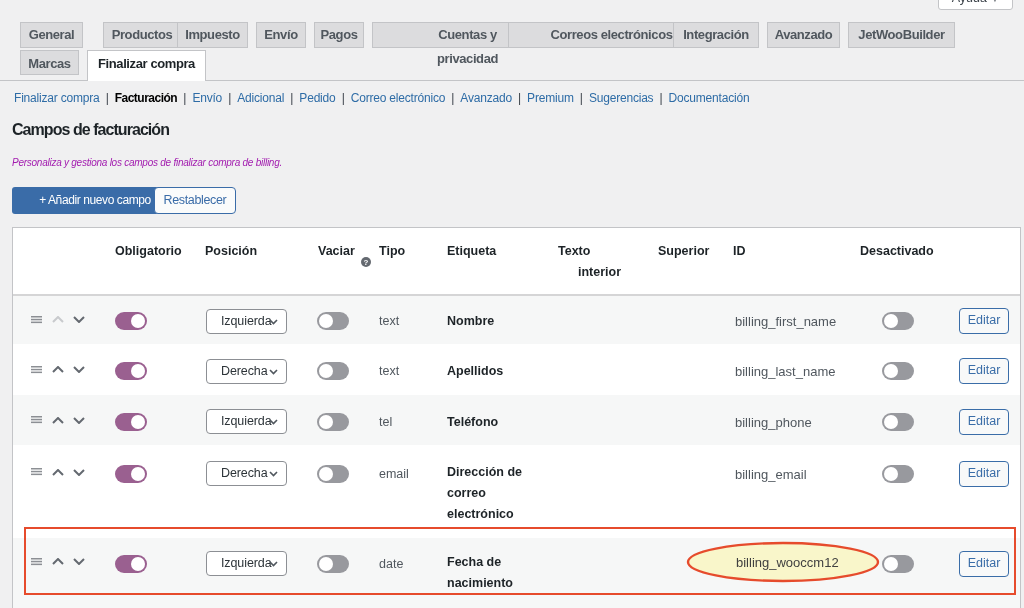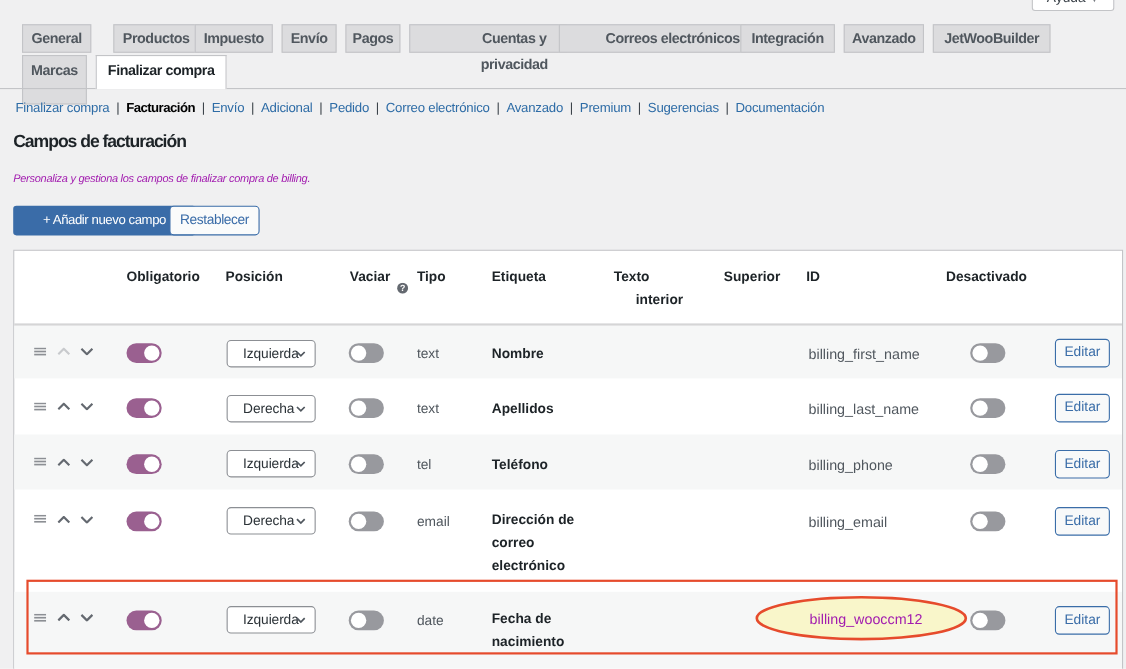--- a/index.html
+++ b/index.html
@@ -1,21 +1,21 @@
 <!DOCTYPE html>
 <html><head>
 <meta charset="utf-8">
 <style>
   * { margin:0; padding:0; box-sizing:border-box; }
   html,body { width:1024px; height:608px; }
   body { font-family:"Liberation Sans", sans-serif; background:#f0f0f1; position:relative; overflow:hidden; }
   .abs { position:absolute; }
   .tab { position:absolute; height:26px; background:#dcdcde; border:1px solid #c3c4c7; color:#50575e;
          font-size:13px; font-weight:bold; letter-spacing:-0.4px; text-align:center; line-height:24px; top:22px; }
-  .tab2 { top:50px; height:45px; line-height:25px; }
+  .tab2 { top:50px; height:25px; line-height:25px; }
   .tab-active { background:#fff; border-bottom:none; height:31px; line-height:26px; color:#1d2327; z-index:5; }
   .links { position:absolute; left:14px; top:91px; font-size:12px; letter-spacing:-0.2px; color:#50575e; white-space:nowrap; }
   .links a { color:#2e6ca6; }
   .links b { color:#000; letter-spacing:-0.5px; }
   .sep { color:#3c434a; padding:0 3px; }
   h1 { position:absolute; left:12px; top:120.5px; font-size:16px; letter-spacing:-0.95px; font-weight:bold; color:#1d2327; }
   .desc { position:absolute; left:12px; top:157px; font-size:10px; letter-spacing:-0.25px; color:#a21caf;font-style:italic; }
   .btn-primary { position:absolute; left:12px; top:187px; width:166px; height:27px; background:#3a6ca8;
                  color:#fff; font-size:12px; letter-spacing:-0.4px; border-radius:3px; text-align:center; line-height:27px; }
   .btn-secondary { position:absolute; left:154px; top:187px; width:82px; height:27px; background:#fafbfb;
@@ -210,14 +210,14 @@
   </div>
   <div class="cell-text" style="left:379px; top:556.5px;">date</div>
   <div class="cell-label" style="left:447px; top:552.0px; width:96px;">Fecha de nacimiento</div>
   <div class="toggle t-off" style="left:882px; top:554.5px;">
     <div class="knob"></div>
   </div>
   <div class="editar" style="top:550.5px;">Editar</div>
   <svg class="abs" style="left:685px; top:541px;" width="196" height="42">
     <ellipse cx="98" cy="21" rx="95" ry="19" fill="#f9f6ca" stroke="#e64b2c" stroke-width="2.4"></ellipse>
   </svg>
-  <div class="cell-id" style="left:736px; top:555px; color:#a21caf;">billing_wooccm12</div>
+  <div class="cell-id" style="left:736px; top:555px; color:#404040;">billing_wooccm12</div>
   <div class="abs" style="left:24px; top:527px; width:992px; height:68px; border:2.5px solid #e64b2c;"></div>
 
 </body></html>

